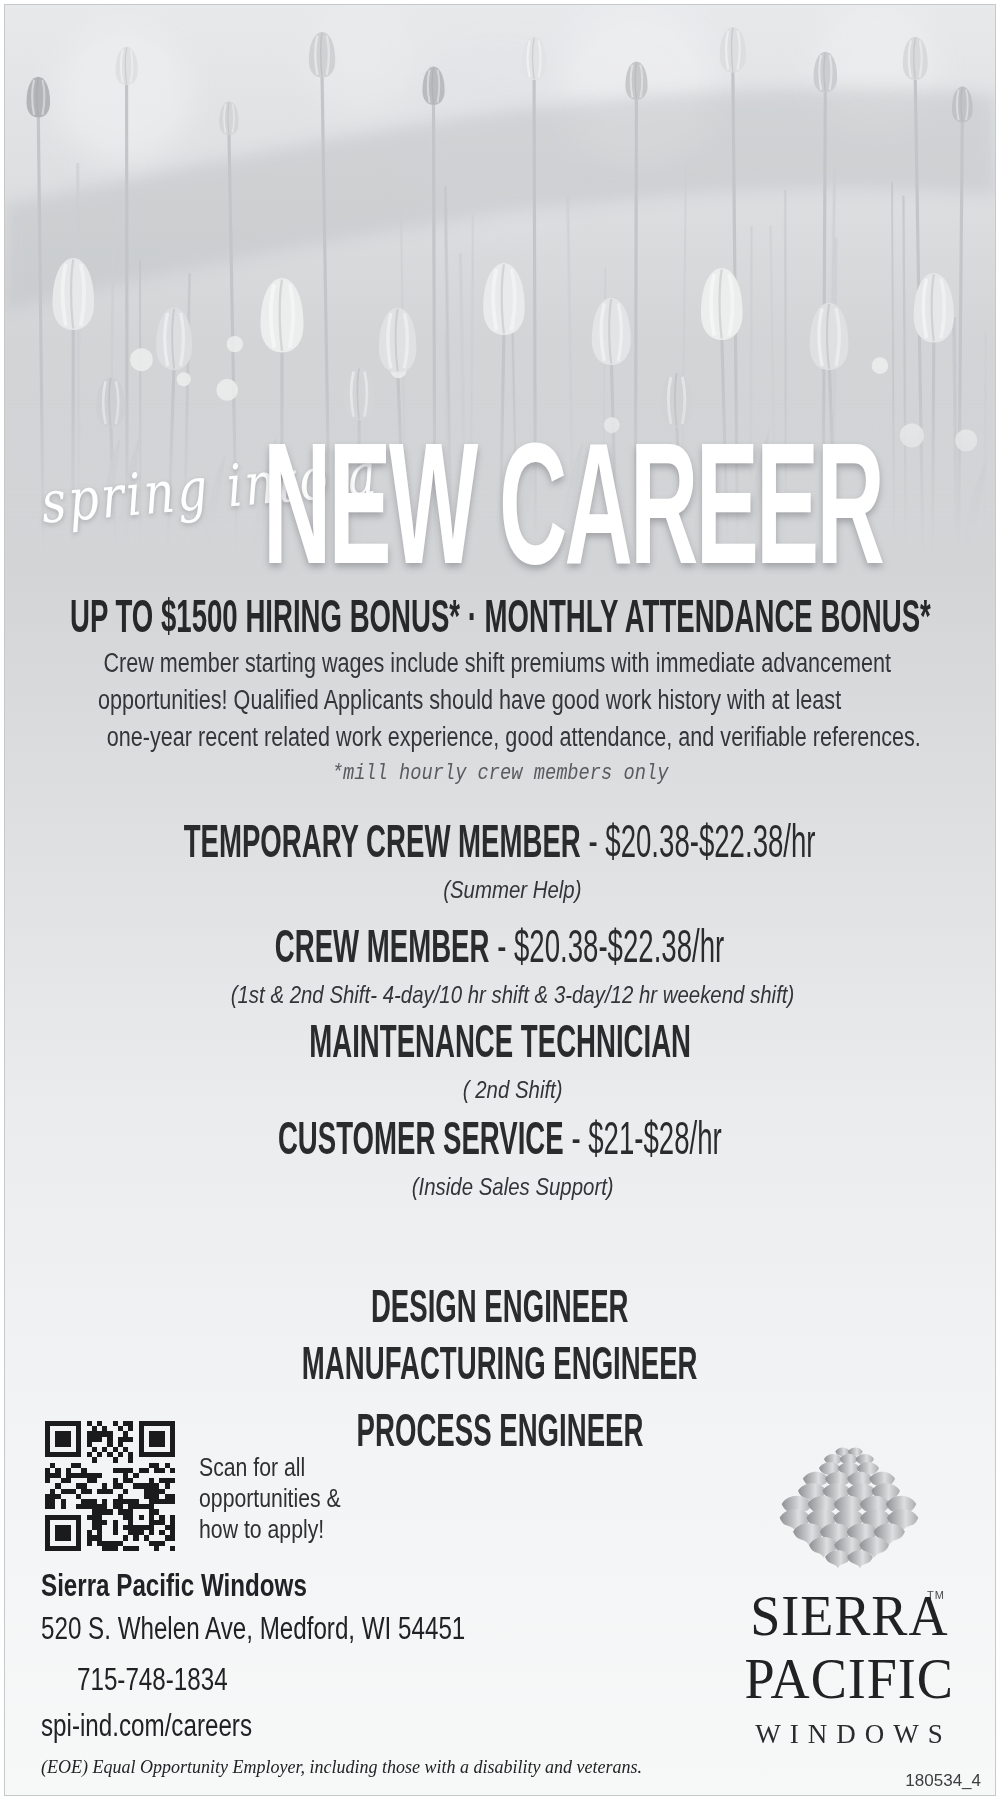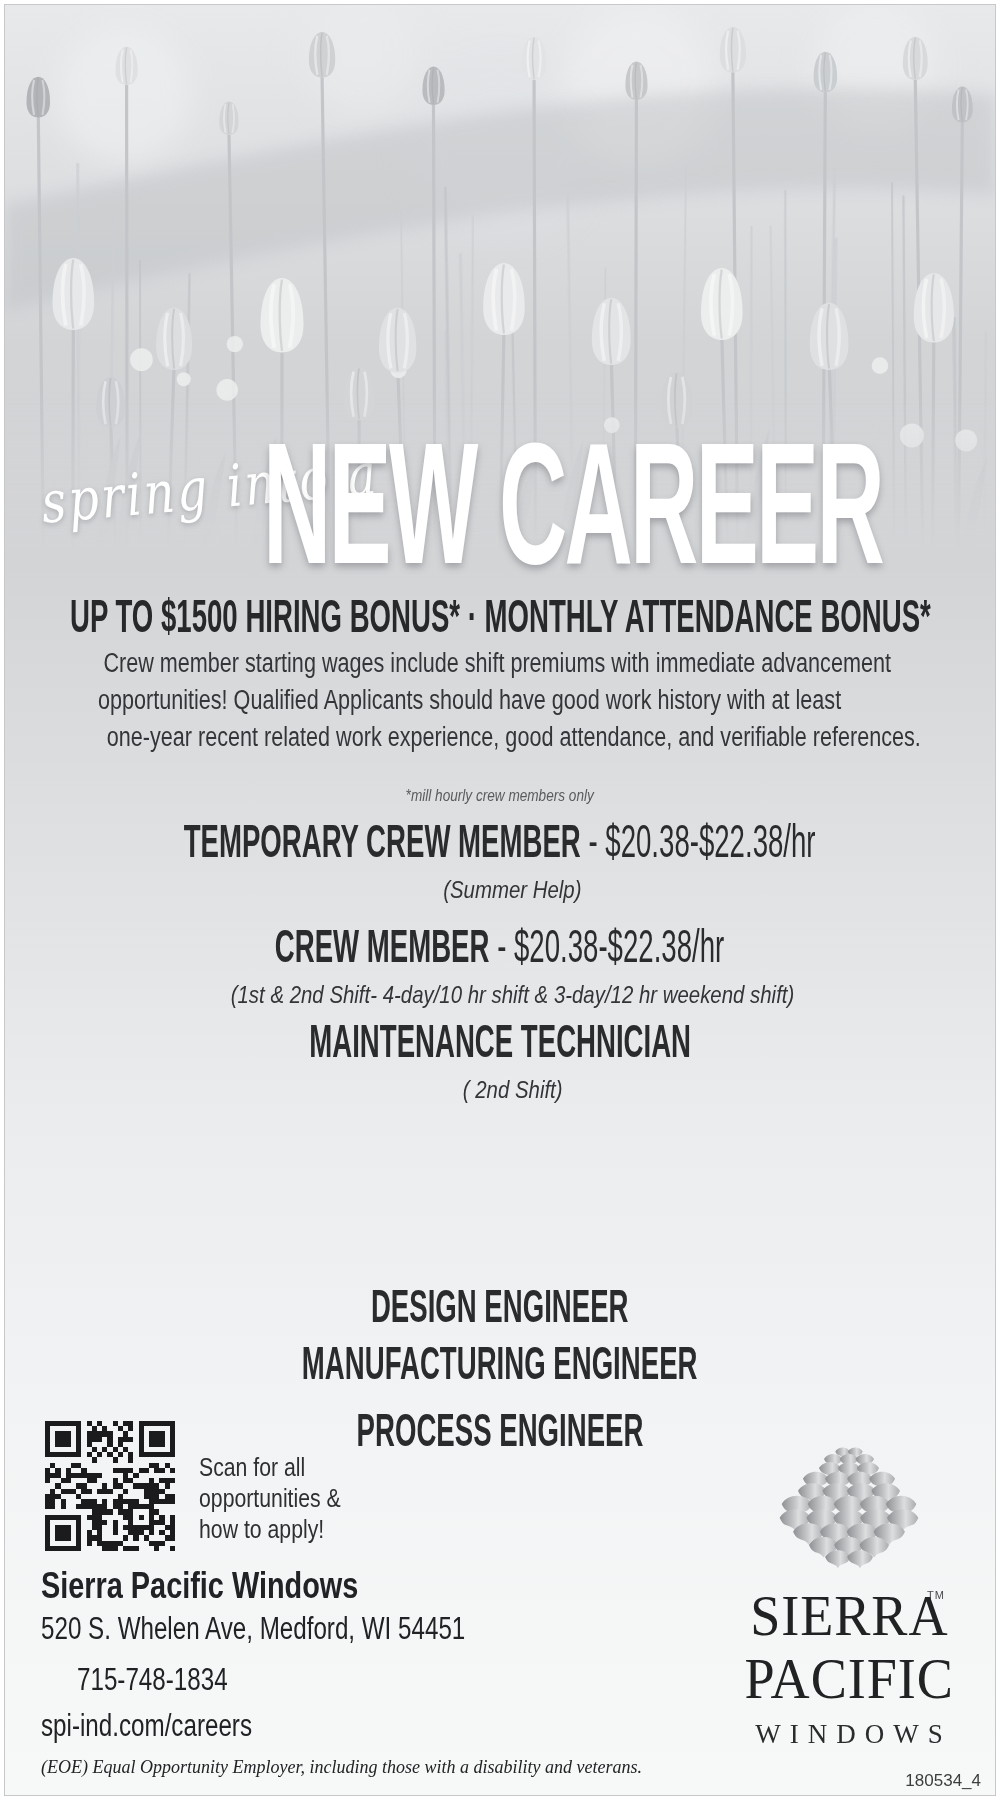--- a/index.html
+++ b/index.html
@@ -21,37 +21,37 @@
   .script-txt{position:absolute;left:22px;top:458px;font-family:"DejaVu Serif",serif;font-style:italic;
       font-size:58px;color:#fff;letter-spacing:3px;transform:rotate(-5deg) scaleX(.82);transform-origin:20% 60%;
       text-shadow:0 2px 6px rgba(90,92,98,.35);white-space:nowrap;}
   .big-txt{position:absolute;left:258px;top:412px;font-weight:700;font-size:172px;line-height:1;color:#fff;
       letter-spacing:-5px;transform:scaleX(.55);transform-origin:0 0;white-space:nowrap;
       text-shadow:0 4px 10px rgba(80,82,90,.38);}
 
   .bonus{top:585px;font-weight:700;font-size:46px;color:#27282a;}
   .intro{position:absolute;top:640px;left:0;width:100%;font-size:27px;color:#333538;}
   .intro .iline{display:flex;line-height:37px;}
-  .mill{top:778px;line-height:26px;font-style:italic;font-size:16px;color:#5a5b5e;font-weight:400;}
+  .mill{top:756px;line-height:26px;font-style:italic;font-size:22px;color:#5a5b5e;font-weight:400;font-family:Liberation Mono, monospace;}
 
   .job{position:absolute;left:0;width:100%;color:#2a2b2d;}
   .job .trow{display:flex;justify-content:center;line-height:52px;}
   .job .t{font-size:46px;font-weight:700;}
   .job .t .price{font-weight:400;}
   .job .nrow{display:flex;justify-content:center;line-height:30px;margin-top:8px;padding-left:25px;}
   .job .n{font-size:24px;font-style:italic;color:#333437;}
   .j1{top:810px;} .j2{top:872px;margin-top:43px;} .j3{top:1010px;} .j4{top:1107px;}
   .j5{top:1203px;} .j6{top:1275px;} .j7{top:1332px;} .j8{top:1399px;}
 
   .qr{position:absolute;left:40px;top:1416px;width:130px;height:130px;}
   .scan{position:absolute;left:194px;top:1447px;font-size:25px;line-height:31px;color:#2e2f31;
         white-space:pre-line;transform:scaleX(.85);transform-origin:0 0;}
 
   .cline{position:absolute;left:36px;line-height:36px;color:#212225;}
-  .company{top:1563px;font-size:37px;font-weight:700;}
+  .company{top:1563px;font-size:31px;font-weight:700;}
   .addr{top:1606px;font-size:31px;}
   .phone{top:1657px;font-size:31px;margin-left:36px;}
   .web{top:1703px;font-size:31px;}
   .eoe{position:absolute;left:36px;top:1752px;font-family:"Liberation Serif",serif;font-style:italic;
        font-size:18px;color:#222326;}
 
   .logo{position:absolute;left:724px;top:1428px;width:240px;text-align:center;color:#212224;}
   .pinecone{display:block;margin:2px auto 0 auto;width:150px;height:152px;overflow:visible;}
   .tm{position:absolute;right:24px;top:156px;font-size:11px;letter-spacing:1px;color:#4a4b4d;}
   .lrow{display:flex;justify-content:center;}
@@ -240,20 +240,28 @@
     <div class="nrow">
           <span class="n cx85">(1st &amp; 2nd Shift- 4-day/10 hr shift &amp; 3-day/12 hr weekend shift)</span>
         </div>
   </div>
   <div class="job j3">
     <div class="trow">
           <span class="t cx60"><b>MAINTENANCE TECHNICIAN</b><span class="price"></span></span>
         </div>
     <div class="nrow">
           <span class="n cx85">( 2nd Shift)</span>
+        </div>
+  </div>
+  <div class="job j4">
+    <div class="trow">
+          <span class="t cx60"><b>CUSTOMER SERVICE</b><span class="price">  - $21-$28/hr</span></span>
+        </div>
+    <div class="nrow">
+          <span class="n cx85">(Inside Sales Support)</span>
         </div>
   </div>
   <div class="job j6">
     <div class="trow">
           <span class="t cx60"><b>DESIGN ENGINEER</b></span>
         </div>
   </div>
   <div class="job j7">
     <div class="trow">
           <span class="t cx60"><b>MANUFACTURING ENGINEER</b></span>

